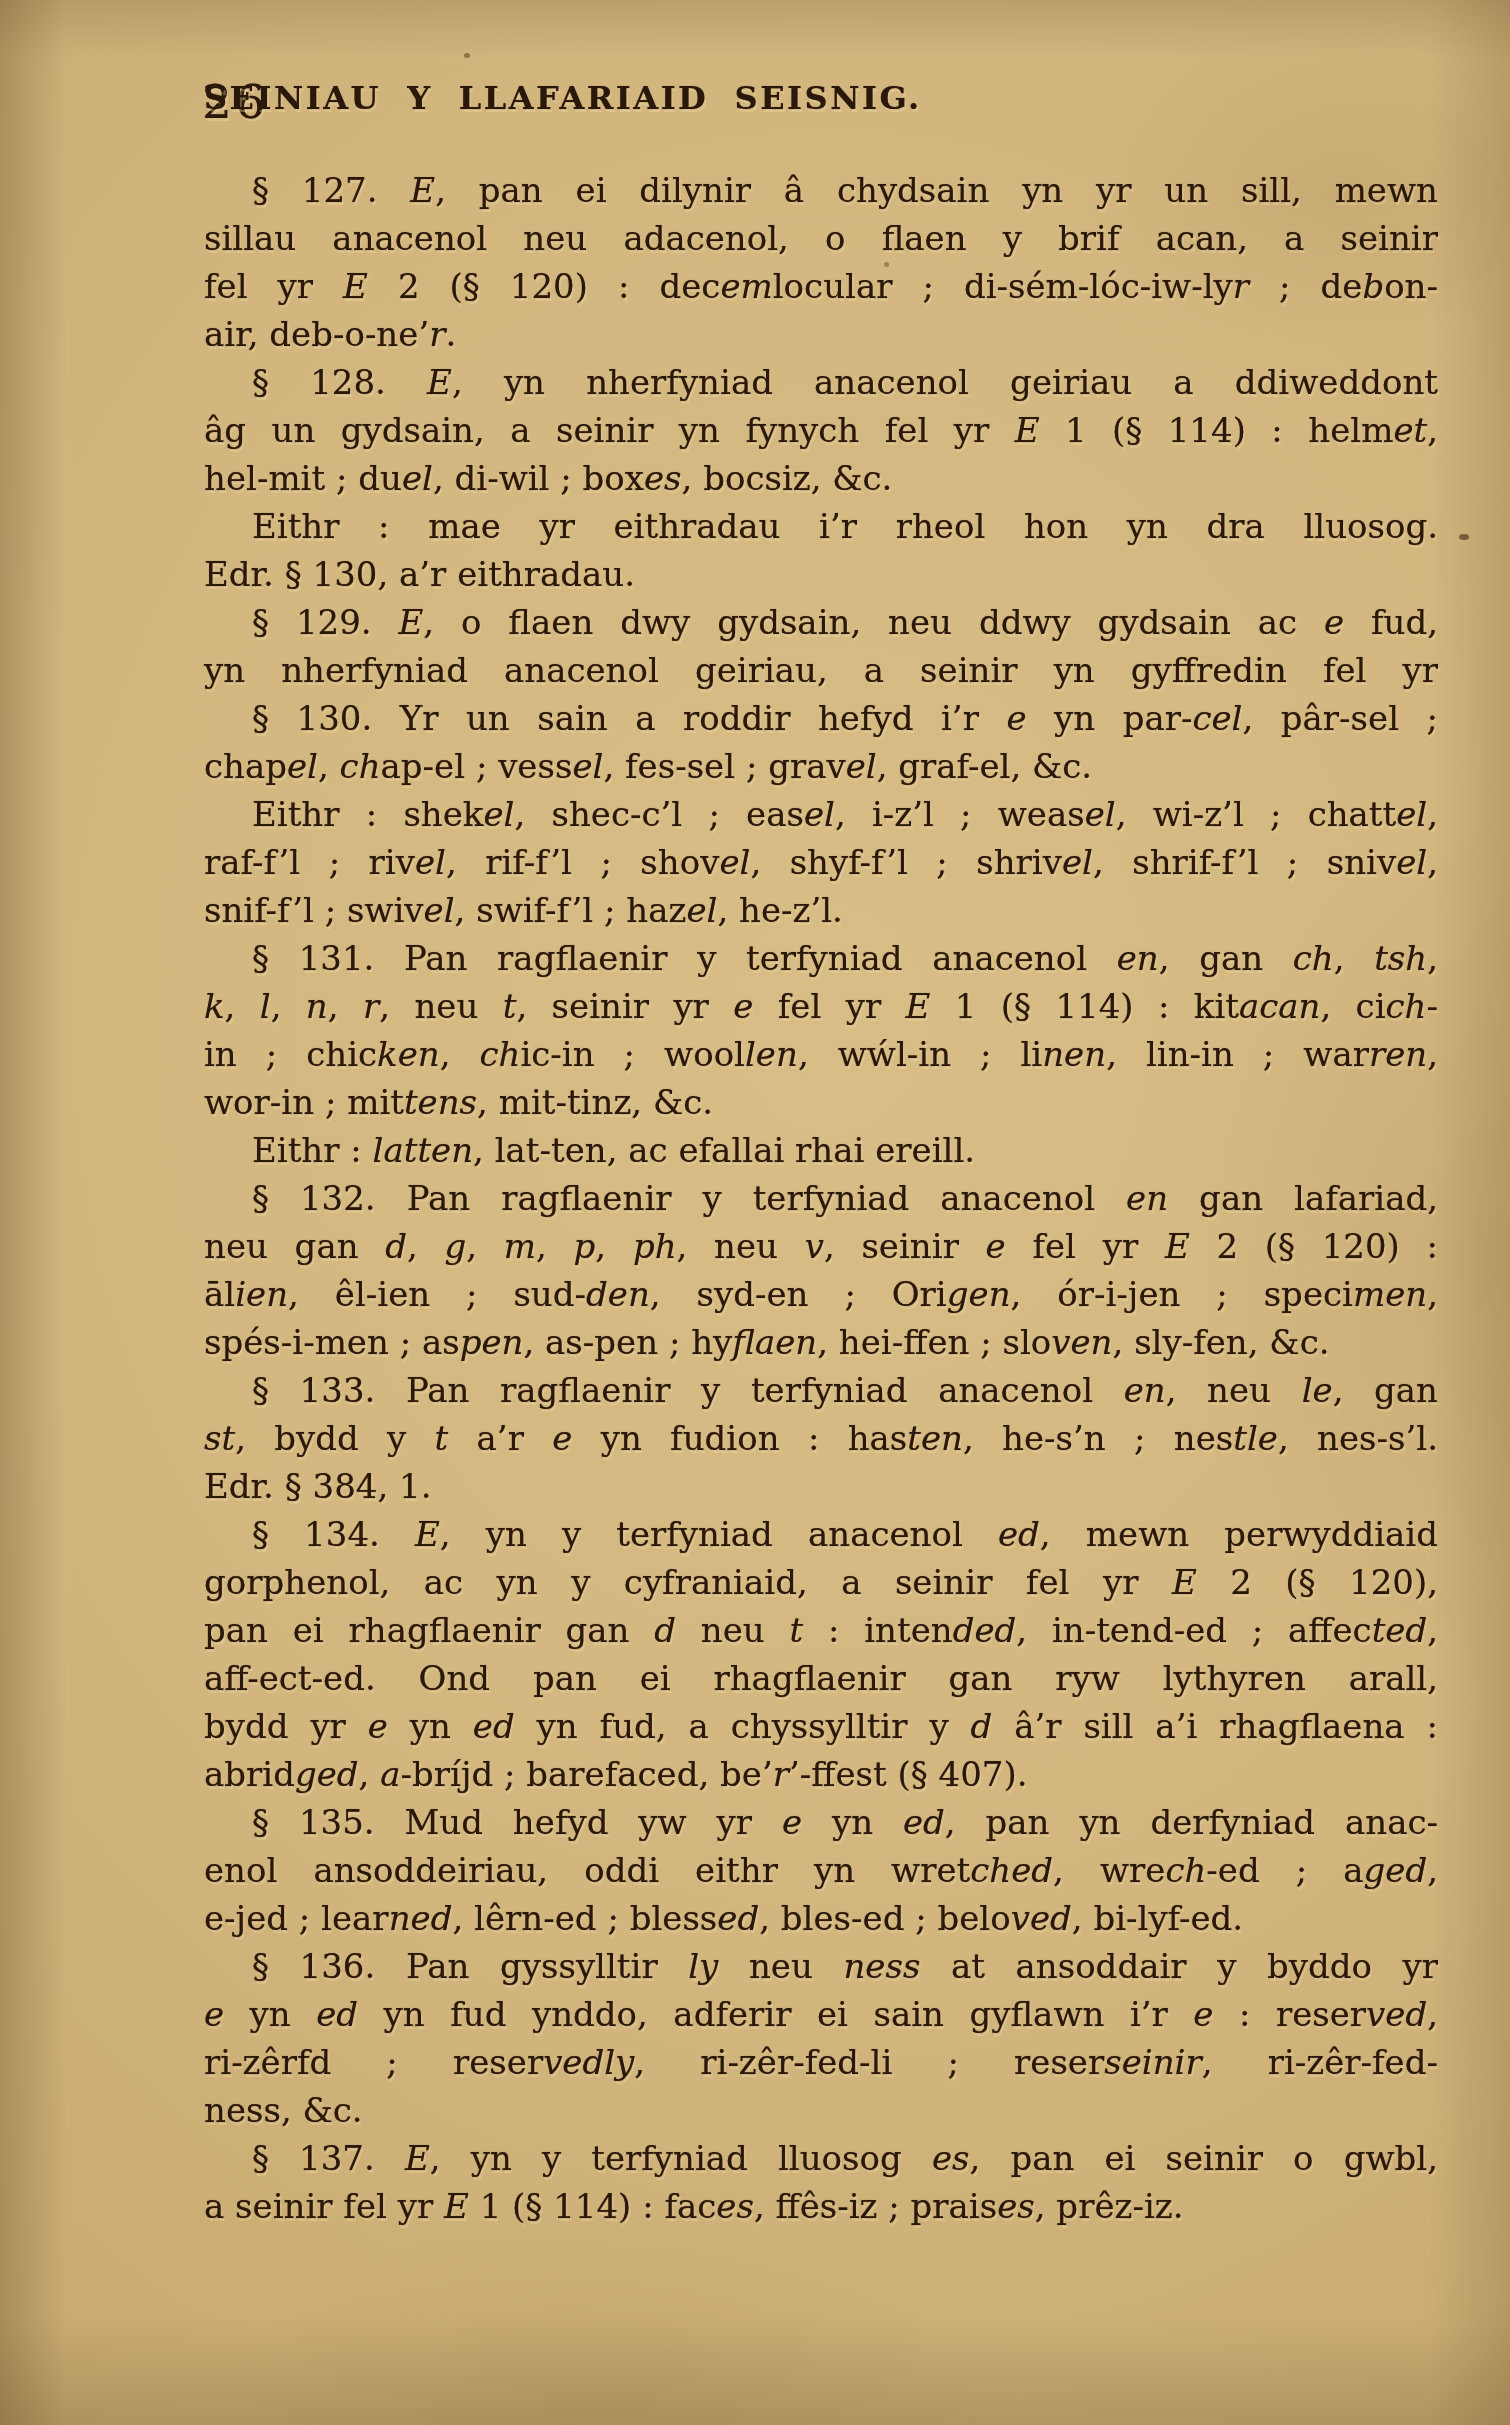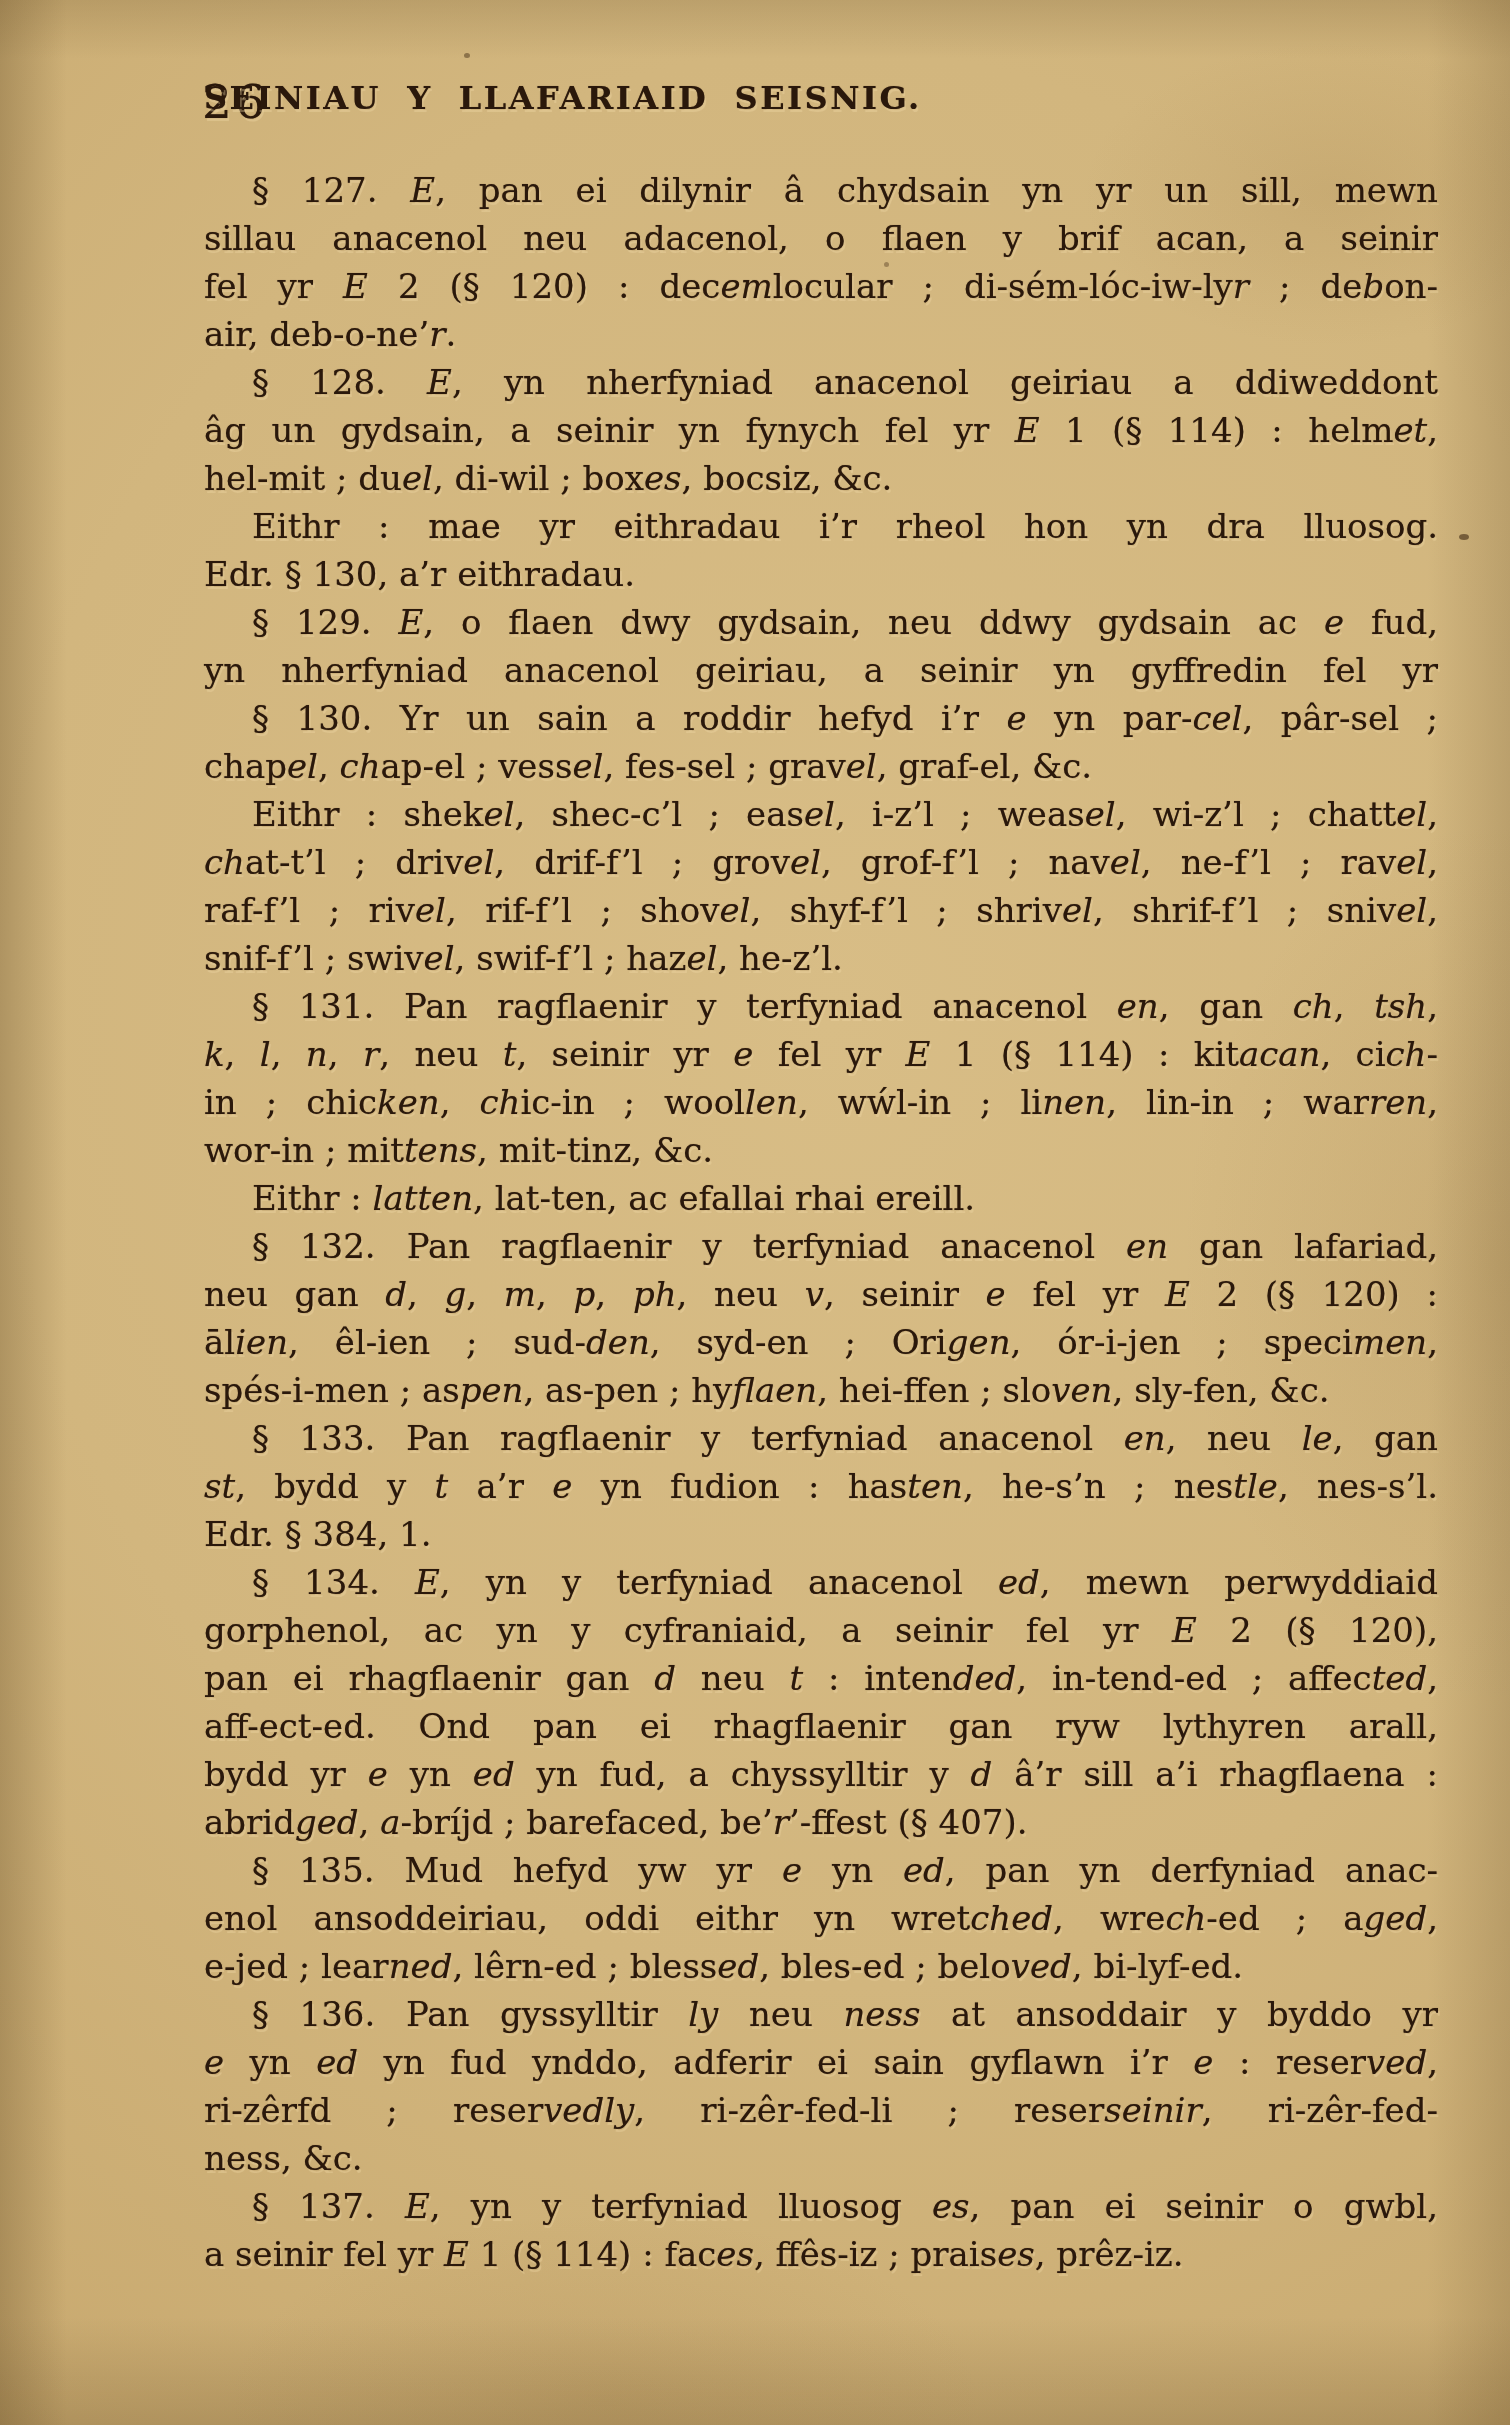--- a/index.html
+++ b/index.html
@@ -77,21 +77,20 @@
       <div>
         <div class="line first">§ 129. <i>E</i>, o flaen dwy gydsain, neu ddwy gydsain ac <i>e</i> fud,</div>
         <div class="line">yn nherfyniad anacenol geiriau, a seinir yn gyffredin fel yr</div>
       </div>
       <div>
         <div class="line first">§ 130. Yr un sain a roddir hefyd i’r <i>e</i> yn par-<i>cel</i>, pâr-sel ;</div>
         <div class="line last">chap<i>el</i>, <i>ch</i>ap-el ; vess<i>el</i>, fes-sel ; grav<i>el</i>, graf-el, &amp;c.</div>
       </div>
       <div>
         <div class="line first">Eithr : shek<i>el</i>, shec-c’l ; eas<i>el</i>, i-z’l ; weas<i>el</i>, wi-z’l ; chatt<i>el</i>,</div>
-        <div class="line"><i>ch</i>at-t’l ; driv<i>el</i>, drif-f’l ; grov<i>el</i>, grof-f’l ; nav<i>el</i>, ne-f’l ; rav<i>el</i>,</div>
         <div class="line">raf-f’l ; riv<i>el</i>, rif-f’l ; shov<i>el</i>, shyf-f’l ; shriv<i>el</i>, shrif-f’l ; sniv<i>el</i>,</div>
         <div class="line last">snif-f’l ; swiv<i>el</i>, swif-f’l ; haz<i>el</i>, he-z’l.</div>
       </div>
       <div>
         <div class="line first">§ 131. Pan ragflaenir y terfyniad anacenol <i>en</i>, gan <i>ch</i>, <i>tsh</i>,</div>
         <div class="line"><i>k</i>, <i>l</i>, <i>n</i>, <i>r</i>, neu <i>t</i>, seinir yr <i>e</i> fel yr <i>E</i> 1 (§ 114) : kit<i>acan</i>, ci<i>ch</i>-</div>
         <div class="line">in ; chic<i>ken</i>, <i>ch</i>ic-in ; wool<i>len</i>, wẃl-in ; li<i>nen</i>, lin-in ; war<i>ren</i>,</div>
         <div class="line last">wor-in ; mit<i>tens</i>, mit-tinz, &amp;c.</div>
       </div>
       <div>

